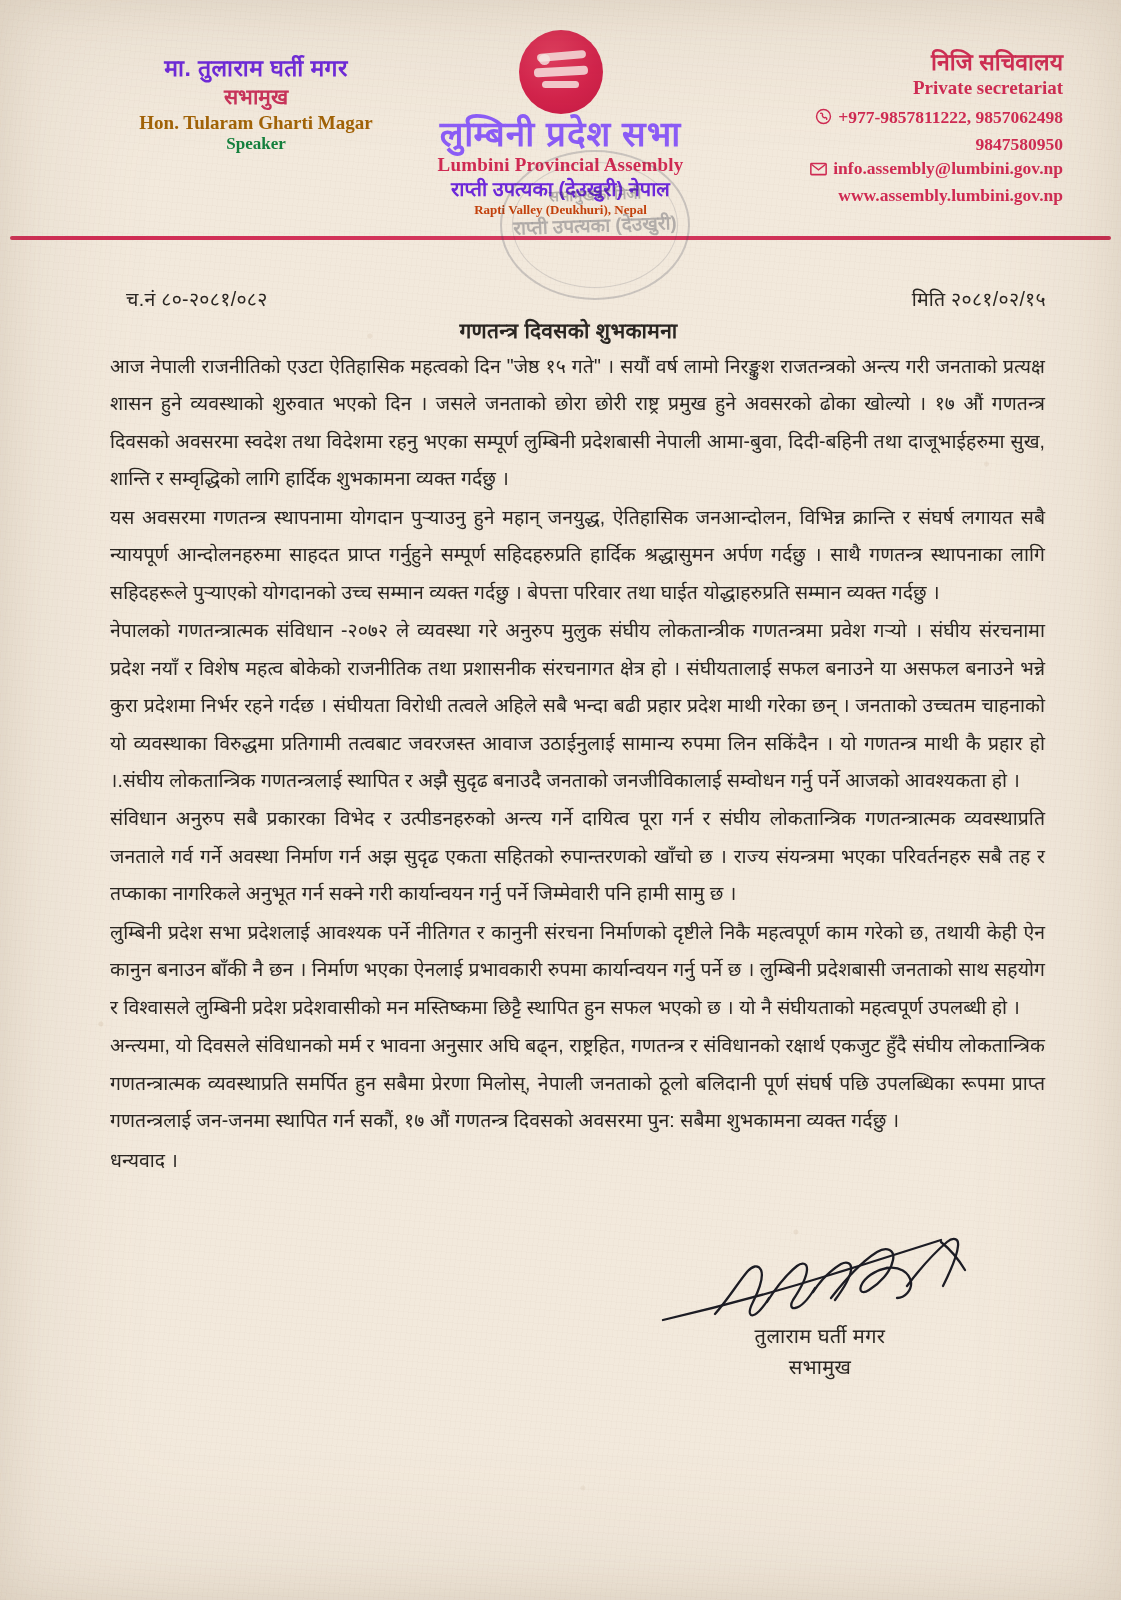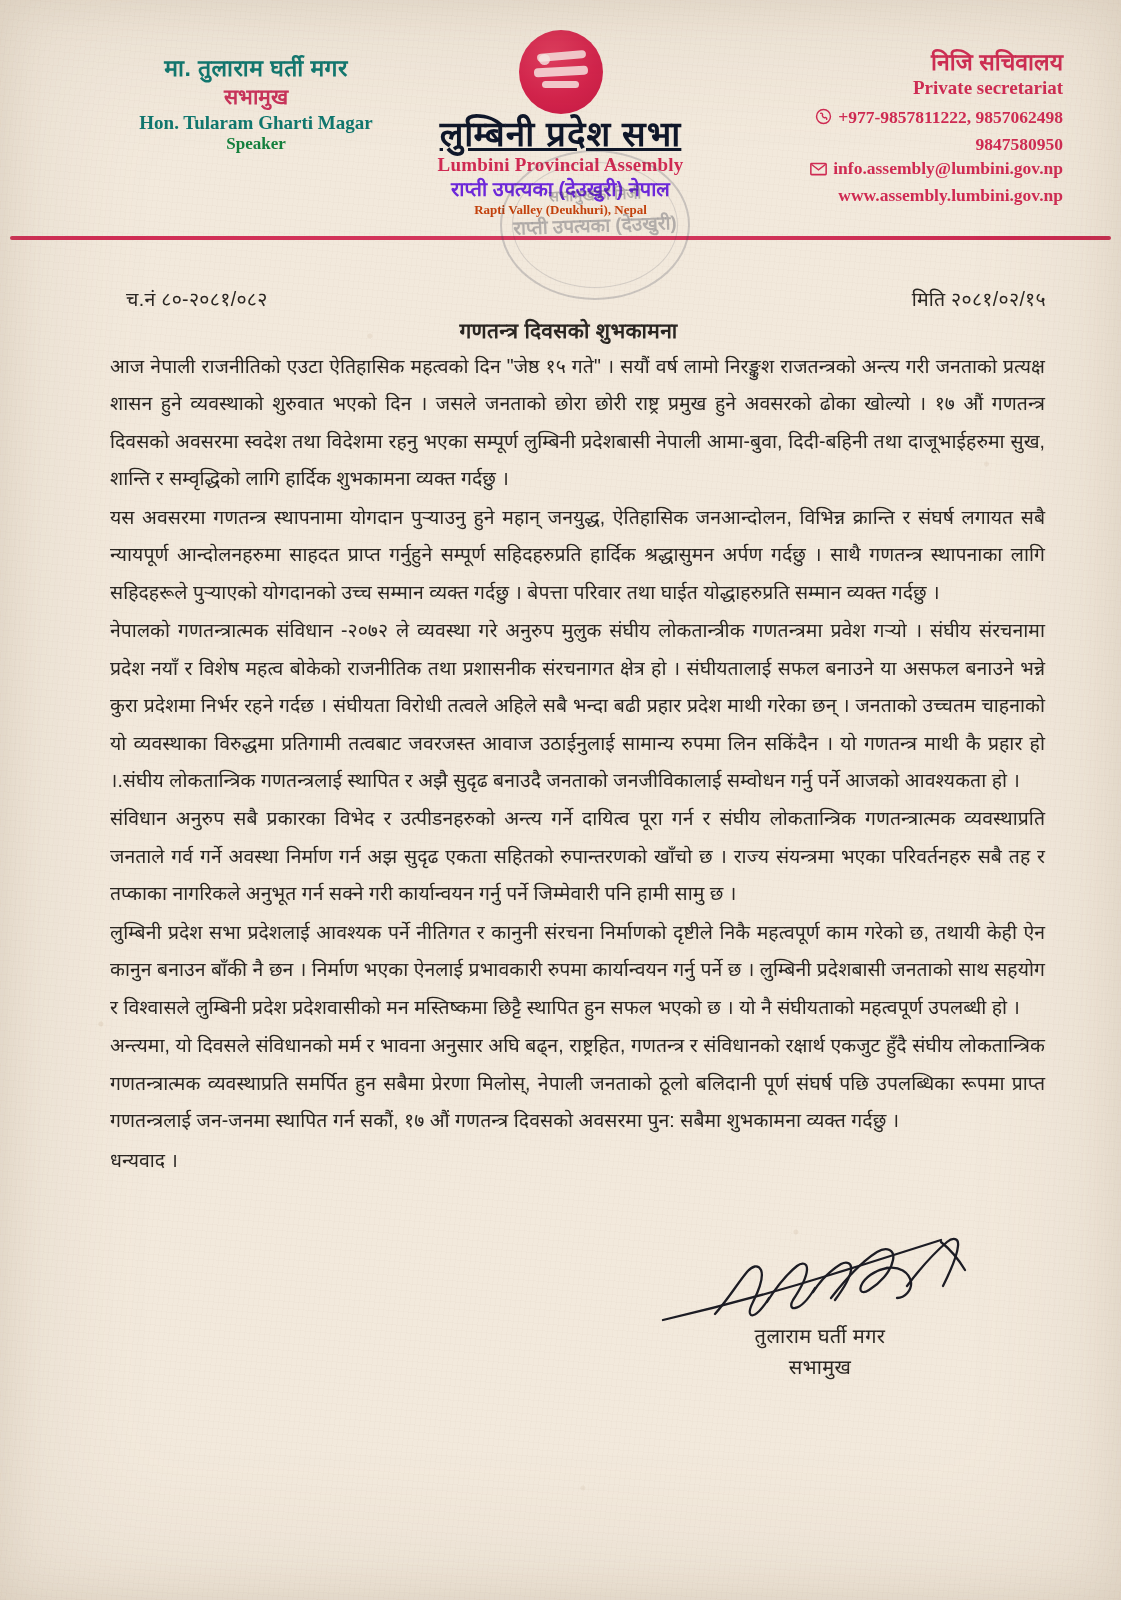--- a/index.html
+++ b/index.html
@@ -64,33 +64,33 @@
     top: 18px;
     width: 380px;
     text-align: center;
     color: #c8325a;
   }
   .lh-left .np-name {
     font-size: 23px;
     font-weight: bold;
     letter-spacing: .4px;
     line-height: 1.25;
-    color: #0f766e;
+    color: #6d28d9;
   }
   .lh-left .np-post {
     font-size: 21px;
     font-weight: bold;
     line-height: 1.3;
     color: #c8325a;
   }
   .lh-left .en-name {
     font-size: 19px;
     font-weight: bold;
     margin-top: 2px;
-    color: #0f766e;
+    color: #a16207;
     font-family: "Liberation Serif", "DejaVu Serif", serif;
   }
   .lh-left .en-post {
     font-size: 17px;
     font-weight: bold;
     color: #15803d;
     font-family: "Liberation Serif", "DejaVu Serif", serif;
   }
 
   .lh-center {
@@ -126,24 +126,23 @@
     left: 24%;
     top: 28%;
     width: 11px;
     height: 11px;
     border-radius: 50%;
     background: rgba(250,235,232,0.80);
   }
   .assembly-np {
     font-size: 35px;
     font-weight: bold;
-    color: #0f172a;
+    color: #8b5cf6;
     letter-spacing: 1px;
     line-height: 1.05;
-    text-decoration: underline;
   }
   .assembly-en {
     font-size: 19px;
     font-weight: bold;
     color: #cf2a52;
     font-family: "Liberation Serif", "DejaVu Serif", serif;
     letter-spacing: .2px;
     margin-top: 1px;
   }
   .valley-np {

